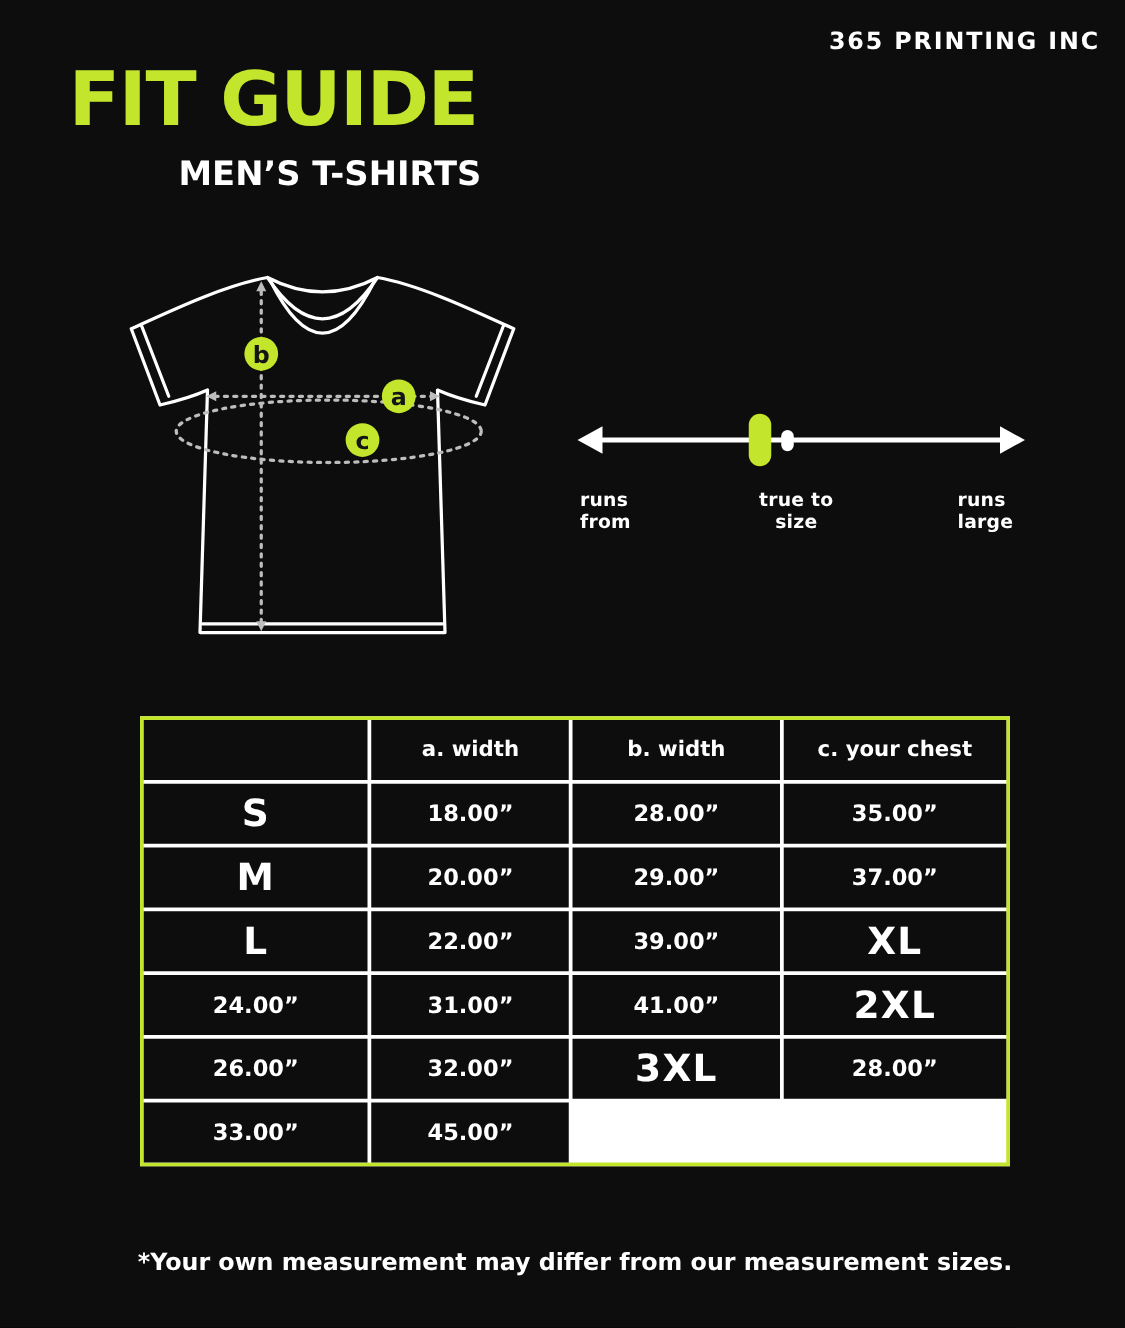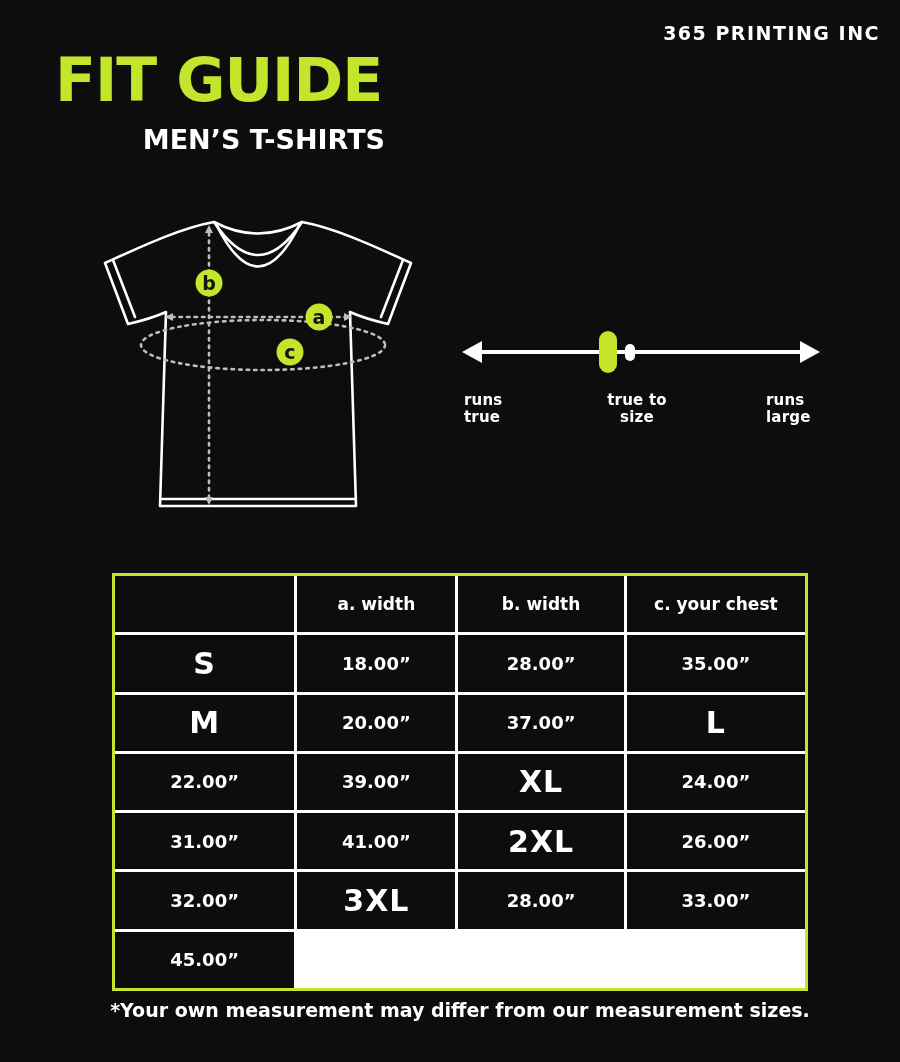--- a/index.html
+++ b/index.html
@@ -43,21 +43,21 @@
     top:392px;
     font-size:15px;font-weight:bold;line-height:1.1;
     color:var(--fg);letter-spacing:.2px;
   }
   .scale-label.l1{left:464px;text-align:left;}
   .scale-label.l2{left:596px;width:82px;text-align:center;}
   .scale-label.l3{left:766px;text-align:left;}
 
   
   .size-table{
-    left:112px;top:573px;width:696px;height:418px;
+    left:112px;top:573px;width:696px;height:360px;
     display:grid;
     grid-template-columns:179fr 158fr 165fr 178fr;
     grid-template-rows:repeat(7,1fr);
     gap:3px;
     background:#ffffff;
     border:3px solid var(--accent);
   }
   .cell{
     background:var(--bg);
     display:flex;align-items:center;justify-content:center;
@@ -128,21 +128,21 @@
     <line x1="470" y1="352" x2="812" y2="352" stroke="#ffffff" stroke-width="4"></line>
     <polygon points="482,341 482,363 462,352" fill="#ffffff"></polygon>
     <polygon points="800,341 800,363 820,352" fill="#ffffff"></polygon>
   </g>
   <rect x="599" y="331" width="18" height="42" rx="9" fill="#c3e52c"></rect>
   <rect x="625" y="344" width="10" height="17" rx="5" fill="#ffffff"></rect>
 </svg>
 
 <div class="abs scale-label l1">
   <div>runs</div>
-  <div>true</div>
+  <div>from</div>
 </div>
 <div class="abs scale-label l2">
   <div>true to</div>
   <div>size</div>
 </div>
 <div class="abs scale-label l3">
   <div>runs</div>
   <div>large</div>
 </div>
 
@@ -152,20 +152,21 @@
   <div class="cell th">b. width</div>
   <div class="cell th">c. your chest</div>
 
   <div class="cell size">S</div>
   <div class="cell val">18.00”</div>
   <div class="cell val">28.00”</div>
   <div class="cell val">35.00”</div>
 
   <div class="cell size">M</div>
   <div class="cell val">20.00”</div>
+  <div class="cell val">29.00”</div>
   <div class="cell val">37.00”</div>
 
   <div class="cell size">L</div>
   <div class="cell val">22.00”</div>
   <div class="cell val">39.00”</div>
 
   <div class="cell size">XL</div>
   <div class="cell val">24.00”</div>
   <div class="cell val">31.00”</div>
   <div class="cell val">41.00”</div>

